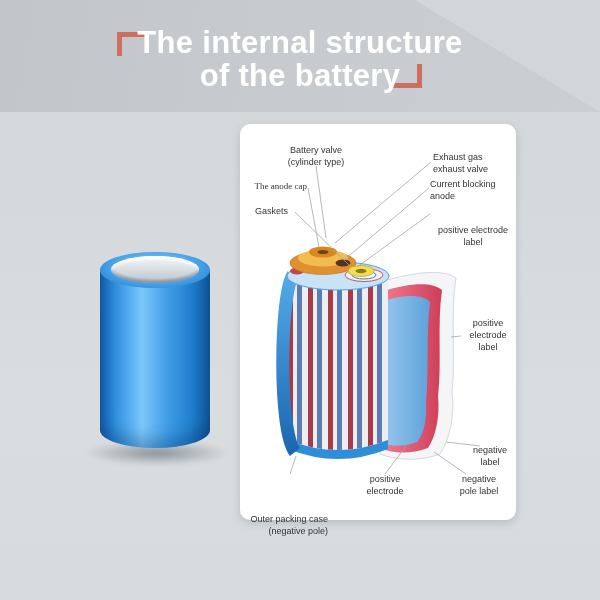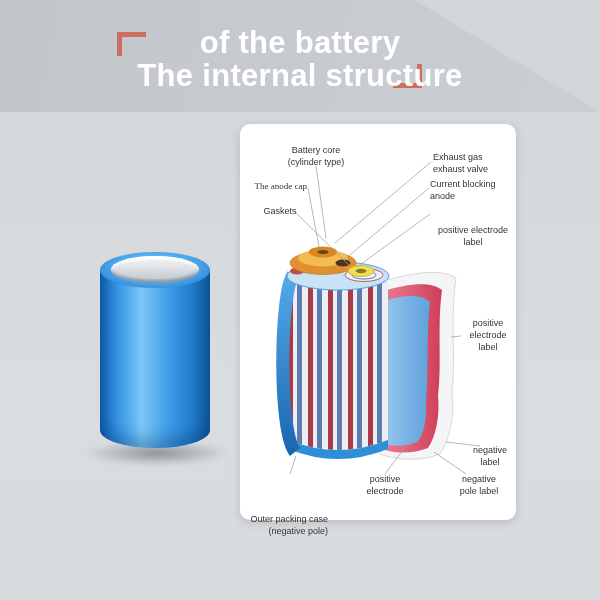--- a/index.html
+++ b/index.html
@@ -43,21 +43,21 @@
   
   .panel{position:absolute;left:240px;top:124px;width:276px;height:396px;
     background:#ffffff;border-radius:10px;box-shadow:0 3px 9px rgba(100,110,120,.28);}
   .panel svg{position:absolute;left:0;top:0;}
 
   
   .lbl{position:absolute;font-size:9px;color:#333;line-height:1.35;}
   .lbl span{display:block;}
   .lbl-battery-core{left:28px;top:20px;width:96px;text-align:center;}
   .lbl-anode-cap{left:0px;top:56px;width:67px;text-align:right;font-family:Liberation Serif, serif;}
-  .lbl-gaskets{left:18px;top:81px;width:44px;text-align:center;}
+  .lbl-gaskets{left:4px;top:81px;width:44px;text-align:right;}
   .lbl-exhaust{left:193px;top:27px;width:80px;text-align:left;}
   .lbl-current-blocking{left:190px;top:54px;width:84px;text-align:left;}
   .lbl-pos-top{left:191px;top:80px;width:84px;text-align:center;margin-top:20px;}
   .lbl-pos-right{left:222px;top:193px;width:52px;text-align:center;}
   .lbl-neg-pole{left:226px;top:320px;width:48px;text-align:center;}
   .lbl-neg-pole-label{left:210px;top:349px;width:58px;text-align:center;}
   .lbl-pos-electrode{left:121px;top:349px;width:48px;text-align:center;}
   .lbl-outer-case{left:4px;top:349px;width:84px;text-align:right;margin-top:40px;}
 </style>
 </head>
@@ -67,22 +67,22 @@
 
   <div class="bg-header">
     <div class="bg-corner"></div>
   </div>
   <div class="bg-main"></div>
 
   <div class="bracket bracket-tl"></div>
   <div class="bracket bracket-br"></div>
 
   <h1 class="title">
+    <span class="tl">The internal structure</span>
     <span class="tl">of the battery</span>
-    <span class="tl">The internal structure</span>
   </h1>
 
   <div class="battery">
     <div class="bat-shadow"></div>
     <div class="bat-body"></div>
     <div class="bat-top"></div>
     <div class="bat-cap"></div>
     <div class="bat-cap2"></div>
   </div>
 
@@ -140,21 +140,21 @@
         <line x1="190" y1="90" x2="117" y2="143"></line>
         <line x1="221" y1="212" x2="211" y2="213"></line>
         <line x1="240" y1="322" x2="206" y2="318"></line>
         <line x1="226" y1="350" x2="194" y2="328"></line>
         <line x1="145" y1="350" x2="166" y2="322"></line>
         <line x1="50" y1="350" x2="56" y2="332"></line>
       </g>
     </svg>
 
     <div class="lbl lbl-battery-core">
-      <span>Battery core</span>
+      <span>Battery valve</span>
       <span>(cylinder type)</span>
     </div>
     <div class="lbl lbl-anode-cap">
       <span>The anode cap</span>
     </div>
     <div class="lbl lbl-gaskets">
       <span>Gaskets</span>
     </div>
     <div class="lbl lbl-exhaust">
       <span>Exhaust gas</span>

